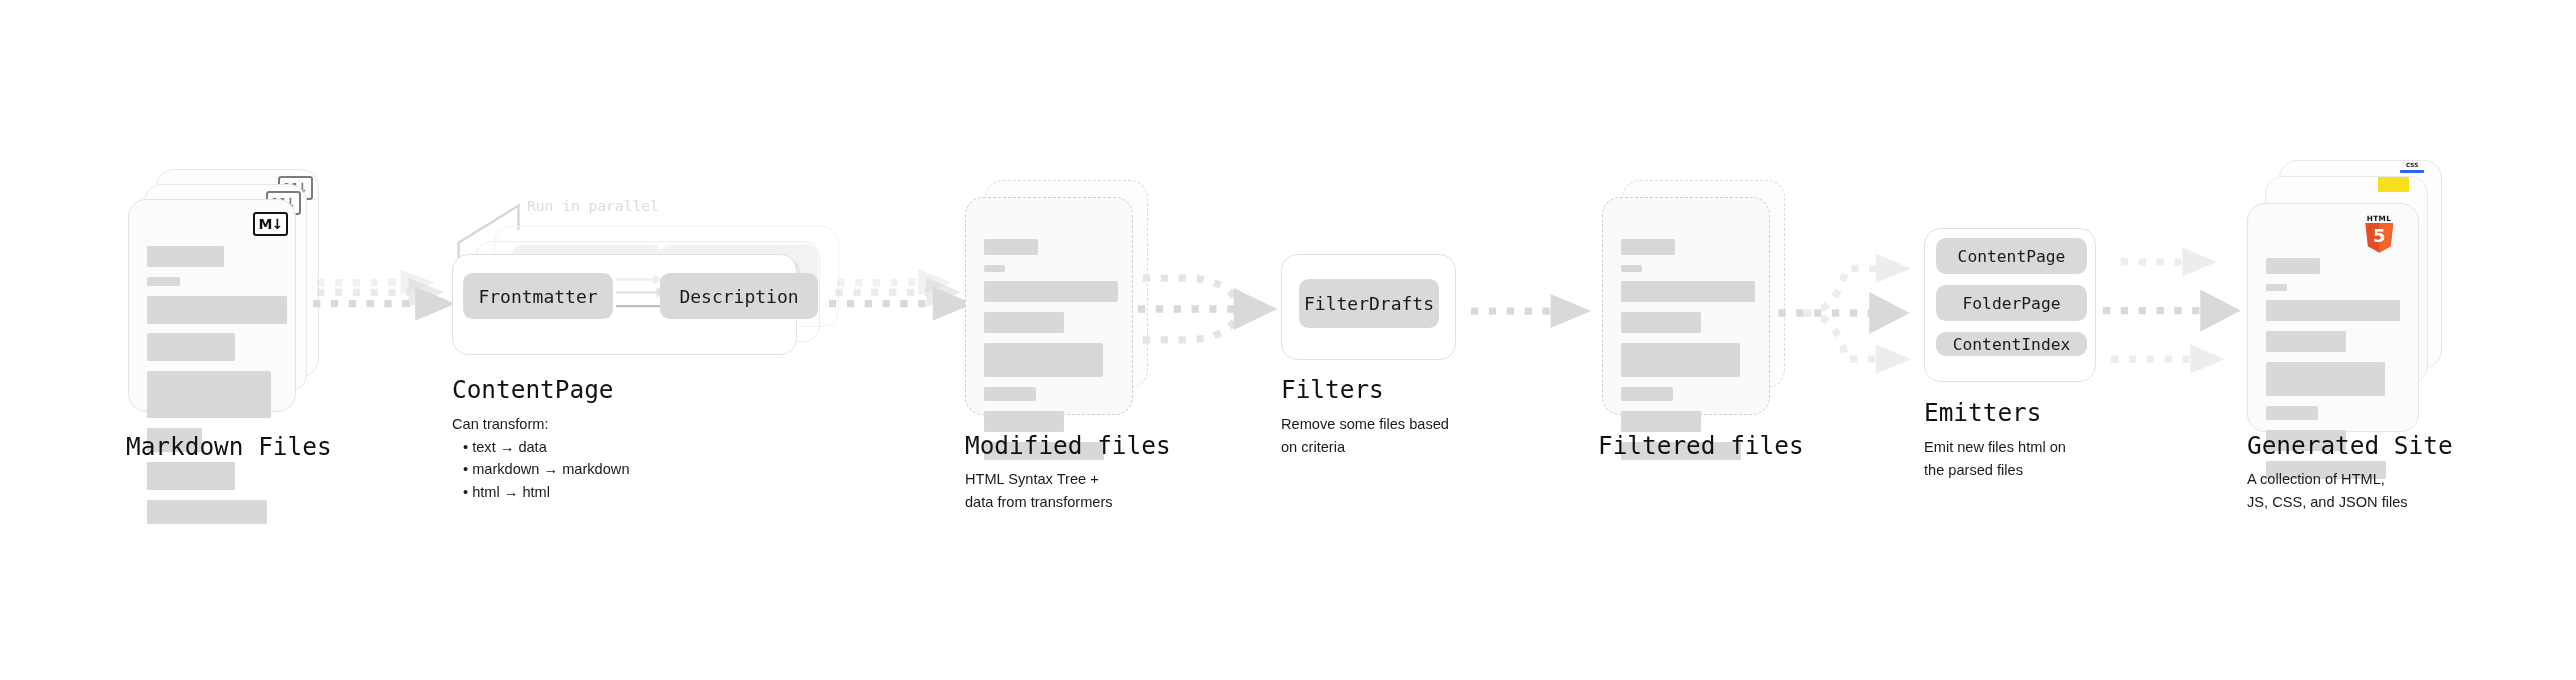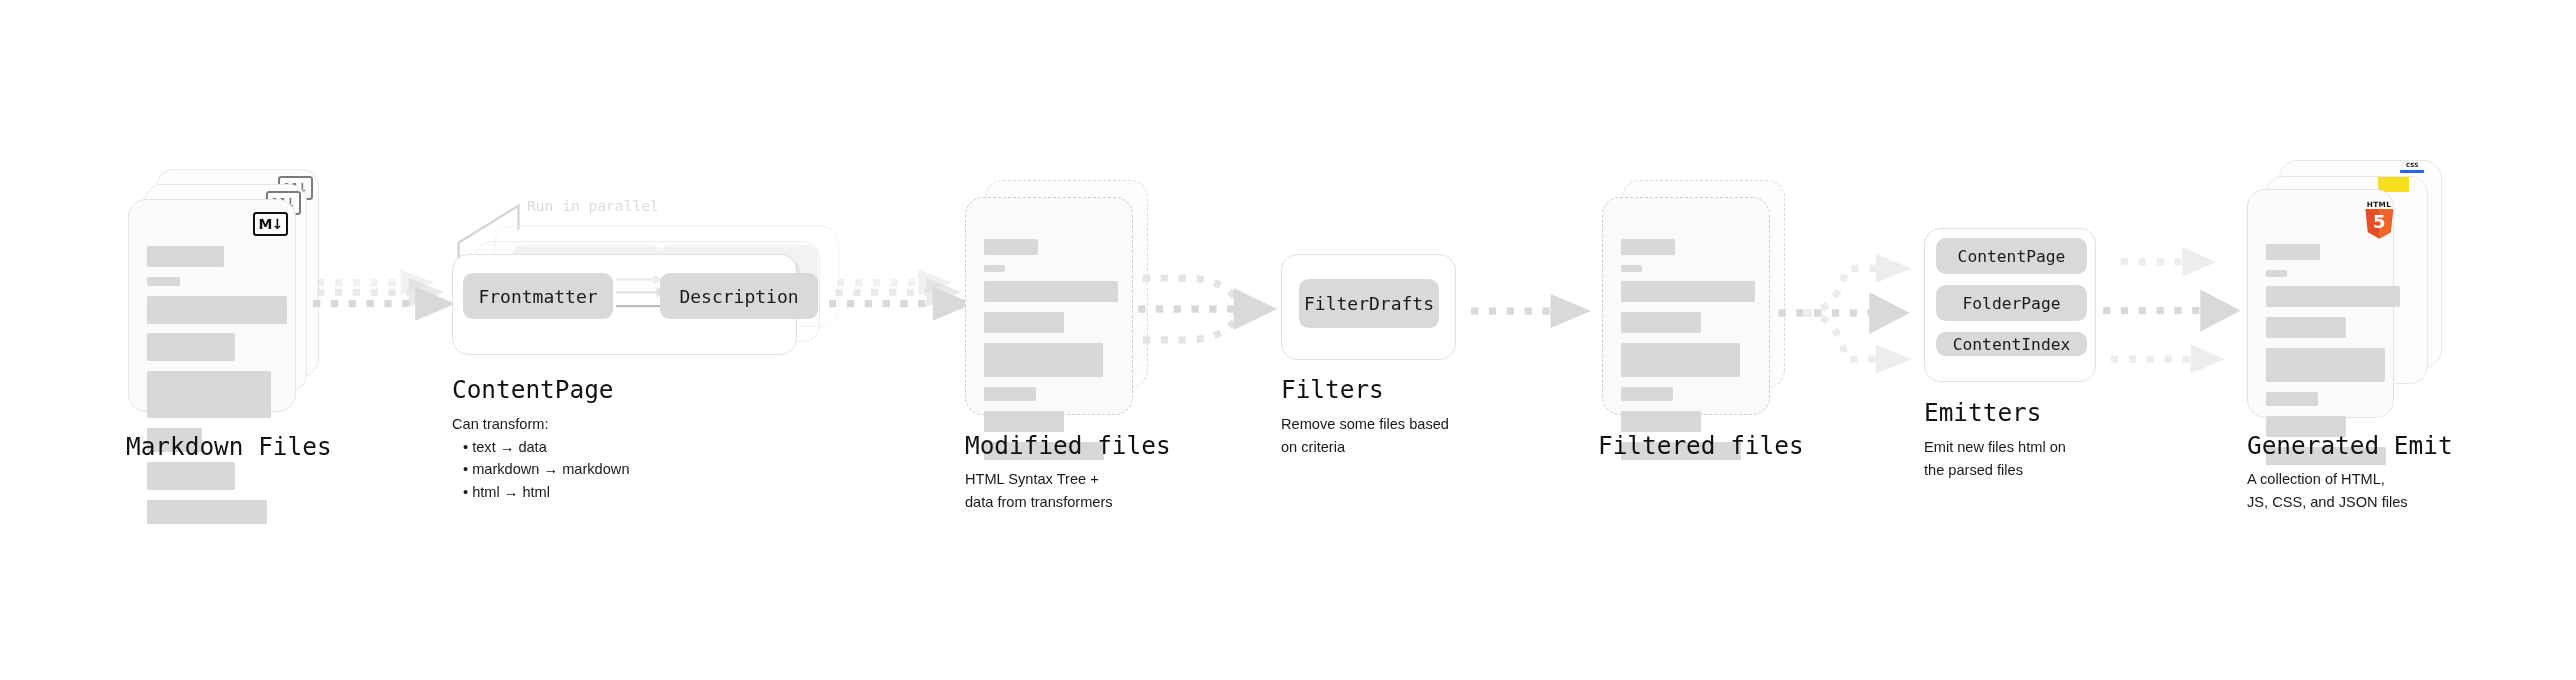--- a/index.html
+++ b/index.html
@@ -276,37 +276,37 @@
   <div>
     <div class="doccard ghost" style="left:2279px;top:160px;width:163px;height:208px;"></div>
     <div class="csslogo" style="left:2400px;top:163px;">
       <div class="w">CSS</div>
         <div class="b"></div>
     </div>
 
     <div class="doccard ghost" style="left:2265px;top:176px;width:163px;height:208px;"></div>
     <div class="jslogo" style="left:2378px;top:177px;"></div>
 
-    <div class="doccard solid" style="left:2247px;top:189px;width:147px;height:229px;">
+    <div class="doccard solid" style="left:2247px;top:203px;width:172px;height:229px;">
       <div class="h5" style="left:114px;top:9.8px;">
         <div class="h5word">HTML</div>
         <div class="shield"></div>
         <div class="shield2"></div>
         <div class="five">5</div>
       </div>
       <div class="bars" style="top:54px;">
         <div class="bar" style="width:54px;height:16.3px"></div>
         <div class="bar" style="width:21px;height:6.5px"></div>
         <div class="bar" style="width:134px;height:21px"></div>
         <div class="bar" style="width:80px;height:21px"></div>
         <div class="bar" style="width:119px;height:34px"></div>
         <div class="bar" style="width:52px;height:14.6px"></div>
         <div class="bar" style="width:80px;height:21px"></div>
         <div class="bar" style="width:120px;height:18px"></div>
       </div>
     </div>
-    <div class="title" style="left:2247px;top:431px;">Generated Emit</div>
+    <div class="title" style="left:2247px;top:431px;">Generated Site</div>
     <div class="sub" style="left:2247px;top:468px;">A collection of HTML,
 JS, CSS, and JSON files</div>
   </div>
 
 </div>
 
 
 </body></html>

